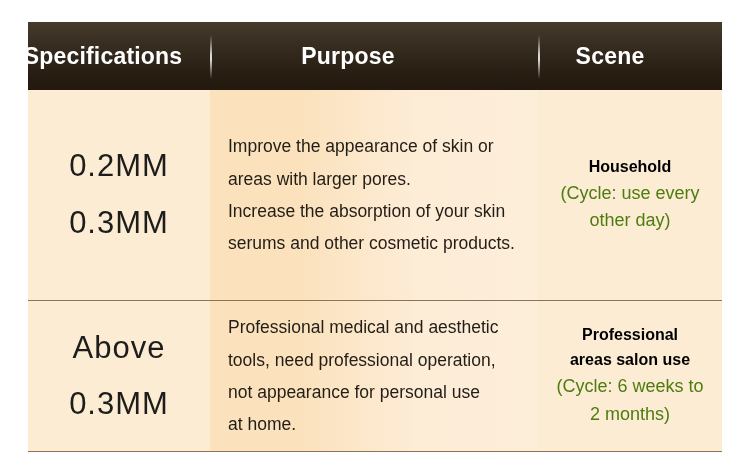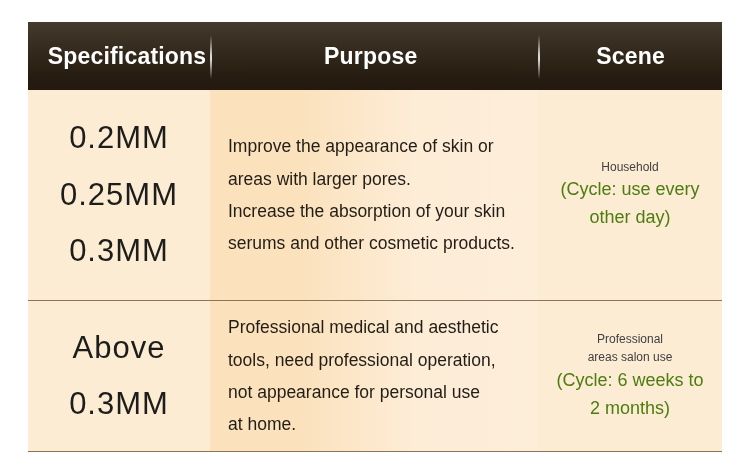--- a/index.html
+++ b/index.html
@@ -41,21 +41,21 @@
   .thead .th {
     display: flex;
     align-items: center;
     justify-content: center;
     color: #ffffff;
     font-size: 23px;
     font-weight: 700;
     letter-spacing: .2px;
     position: relative;
   }
-  .th.col-spec   { width: 150px; padding-left: 24px; }
+  .th.col-spec   { width: 150px; }
   .th.col-purp   { width: 340px; }
   .th.col-scene  { width: 184px; }
 
   .hdiv {
     position: absolute;
     top: 13px;
     width: 2px;
     height: 44px;
     background: linear-gradient(to bottom,
                 rgba(255,255,255,0) 0%,
@@ -129,24 +129,24 @@
   }
 
   
   .scene-body {
     width: 100%;
     box-sizing: border-box;
     padding: 0 10px;
     text-align: center;
   }
   .scene-strong {
-    font-size: 12px;
-    font-weight: 400;
+    font-size: 16px;
+    font-weight: 700;
     line-height: 1.55;
-    color: #404040;
+    color: #000000;
   }
   .scene-note {
     font-size: 18px;
     font-weight: 400;
     line-height: 1.55;
     color: #4d7c0f;
   }
 </style>
 </head>
 <body>
@@ -165,21 +165,20 @@
     </div>
     <div class="hdiv d1"></div>
     <div class="hdiv d2"></div>
   </div>
 
   <div class="tbody">
 
     <div class="trow r1">
       <div class="cell col-spec tall">
         <div class="spec-line">0.2MM</div>
-        <div class="spec-line">0.25MM</div>
         <div class="spec-line">0.3MM</div>
       </div>
 
       <div class="cell col-purp">
         <div class="purp-body">
           <div class="purp-line">Improve the appearance of skin or</div>
           <div class="purp-line">areas with larger pores.</div>
           <div class="purp-line">Increase the absorption of your skin</div>
           <div class="purp-line">serums and other cosmetic products.</div>
         </div>

